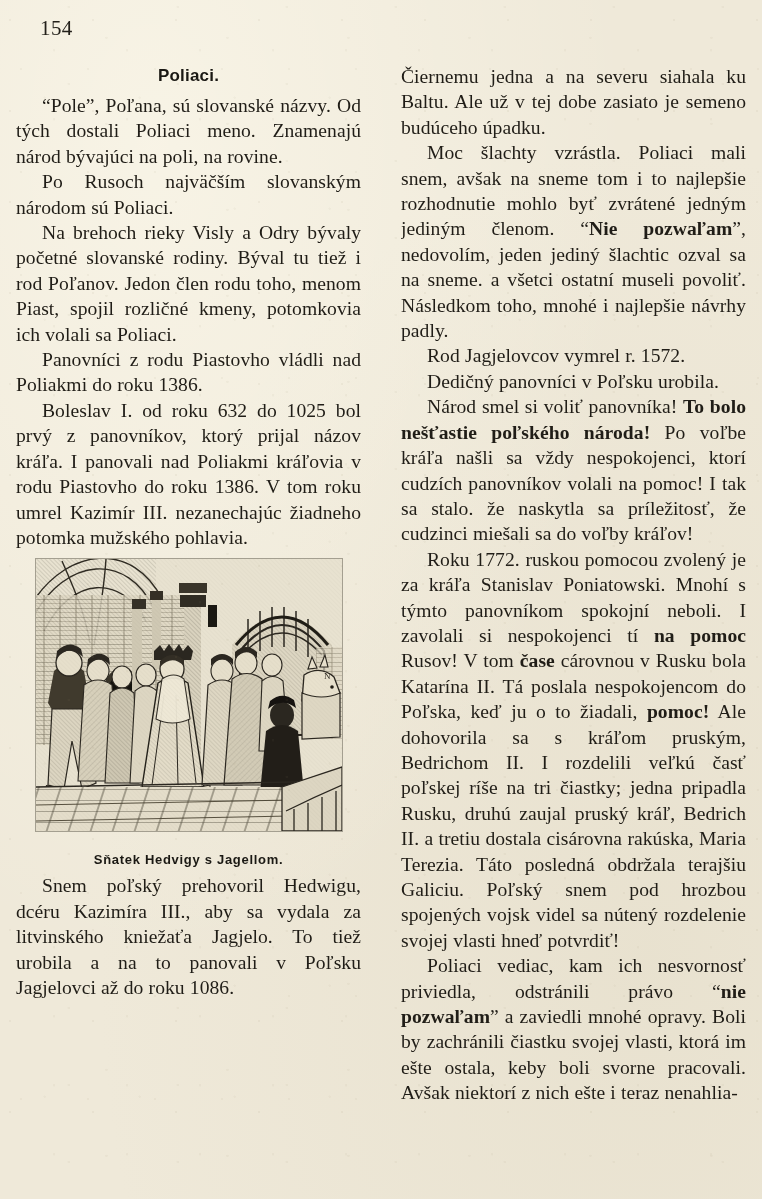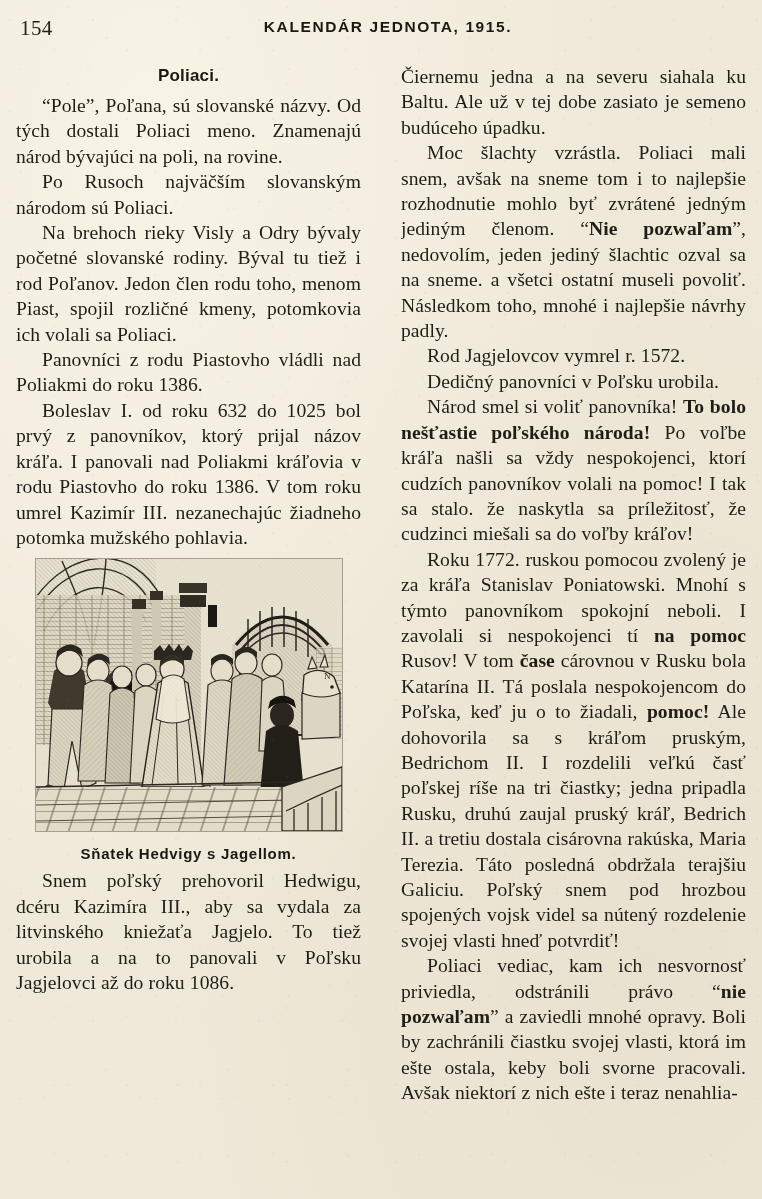--- a/index.html
+++ b/index.html
@@ -25,20 +25,21 @@
       radial-gradient(ellipse at 20% 12%, rgba(255,252,240,0.55) 0%, rgba(255,252,240,0) 55%),
       radial-gradient(ellipse at 85% 80%, rgba(222,214,192,0.40) 0%, rgba(222,214,192,0) 60%),
       #efe9d9;
   }
   
   .running-head {
     position: relative;
     height: 46px;
     padding: 16px 8px 0 22px;
     box-sizing: border-box;
+    margin-left: 20px;
   }
   .folio {
     position: absolute;
     left: 20px;
     top: 16px;
     font-family: "Liberation Serif", serif;
     font-size: 21px;
     letter-spacing: 0.4px;
     color: #23201a;
   }
@@ -104,24 +105,24 @@
     height: 274px;
     margin: 0 auto;
     position: relative;
     background: #e7e1cf;
     overflow: hidden;
     border: 1px solid rgba(40,36,26,0.35);
     box-sizing: border-box;
   }
   .plate-frame svg { display: block; }
   figcaption.plate-caption {
-    margin-top: 13px;
+    margin-top: 20px;
     font-family: "Liberation Sans", sans-serif;
     font-weight: bold;
-    font-size: 15px;
+    font-size: 13px;
     letter-spacing: 0.7px;
     color: #1a1813;
   }
   
   .grain {
     position: absolute;
     inset: 0;
     pointer-events: none;
     opacity: 0.33;
     background-image:
@@ -134,21 +135,20 @@
     background-size: 83px 91px, 109px 77px, 67px 103px, 121px 86px, 95px 111px, 73px 69px;
   }
 </style>
 </head>
 <body>
 
 <div class="page">
 
   <div class="running-head">
     <div class="folio">154</div>
-    <div class="head-title">KALENDÁR JEDNOTA, 1915.</div>
   </div>
 
   <div class="columns">
 
     <div class="col col-left">
       <h2 class="section-title">Poliaci.</h2>
       <div id="left-top">
           <p class="para">“Pole”, Poľana, sú slovanské názvy. Od tých dostali Poliaci meno. Znamenajú národ bývajúci na poli, na rovine.</p>
           <p class="para">Po Rusoch najväčším slovanským národom sú Poliaci.</p>
           <p class="para">Na brehoch rieky Visly a Odry bývaly početné slovanské rodiny. Býval tu tiež i rod Poľanov. Jedon člen rodu toho, menom Piast, spojil rozličné kmeny, potomkovia ich volali sa Poliaci.</p>

